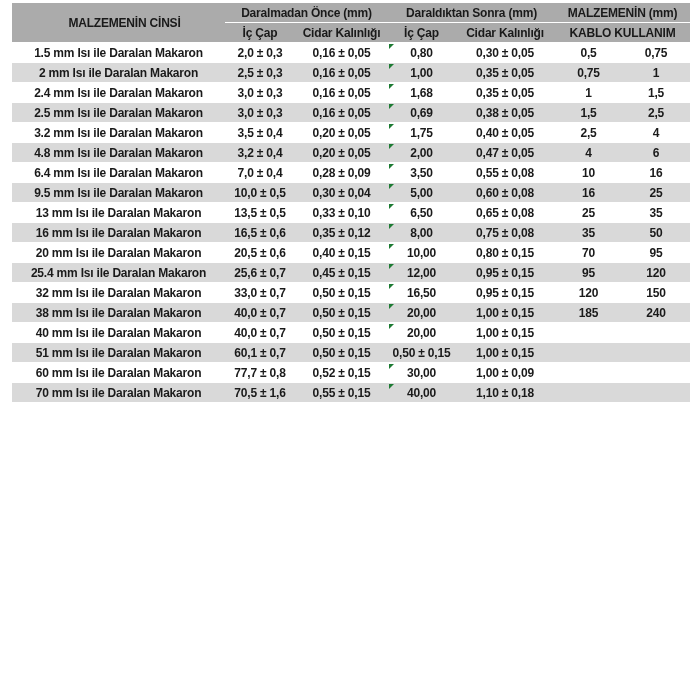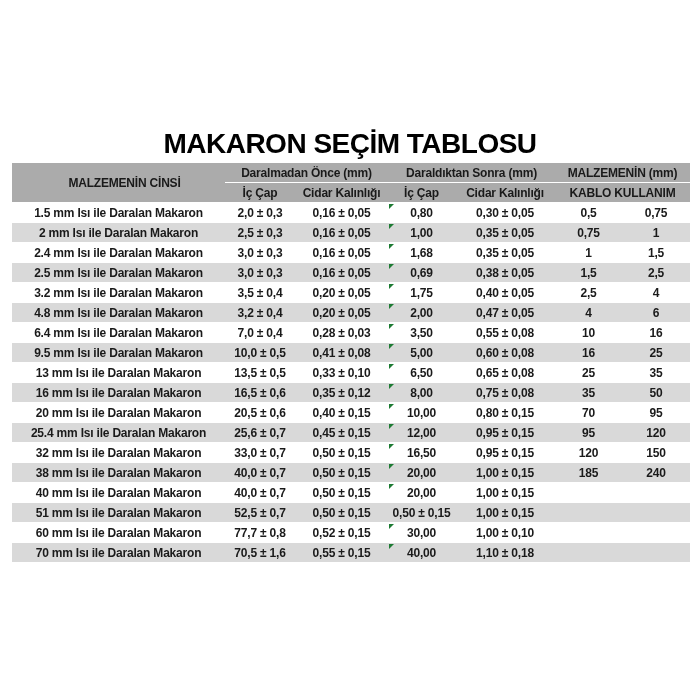--- a/index.html
+++ b/index.html
@@ -69,21 +69,20 @@
     height: 0;
     border-top: 5px solid var(--flag-green, #1e7b34);
     border-right: 5px solid transparent;
   }
 </style>
 </head>
 <body>
 
 <div class="page">
 
-  <h1 class="title">MAKARON SEÇİM TABLOSU</h1>
 
   <table class="makaron">
     <colgroup>
       <col style="width:213px">
       <col style="width:70px">
       <col style="width:93px">
       <col style="width:67px">
       <col style="width:100px">
       <col style="width:67px">
       <col style="width:68px">
@@ -154,30 +153,30 @@
           <td><span>3,2 ± 0,4</span></td>
           <td><span>0,20 ± 0,05</span></td>
           <td class="flagcell"><span class="flag"></span><span>2,00</span></td>
           <td><span>0,47 ± 0,05</span></td>
           <td><span>4</span></td>
           <td><span>6</span></td>
         </tr>
         <tr>
           <td class="c-mat"><span>6.4 mm Isı ile Daralan Makaron</span></td>
           <td><span>7,0 ± 0,4</span></td>
-          <td><span>0,28 ± 0,03</span></td>
+          <td><span>0,28 ± 0,09</span></td>
           <td class="flagcell"><span class="flag"></span><span>3,50</span></td>
           <td><span>0,55 ± 0,08</span></td>
           <td><span>10</span></td>
           <td><span>16</span></td>
         </tr>
         <tr class="alt">
           <td class="c-mat"><span>9.5 mm Isı ile Daralan Makaron</span></td>
           <td><span>10,0 ± 0,5</span></td>
-          <td><span>0,41 ± 0,08</span></td>
+          <td><span>0,30 ± 0,04</span></td>
           <td class="flagcell"><span class="flag"></span><span>5,00</span></td>
           <td><span>0,60 ± 0,08</span></td>
           <td><span>16</span></td>
           <td><span>25</span></td>
         </tr>
         <tr>
           <td class="c-mat"><span>13 mm Isı ile Daralan Makaron</span></td>
           <td><span>13,5 ± 0,5</span></td>
           <td><span>0,33 ± 0,10</span></td>
           <td class="flagcell"><span class="flag"></span><span>6,50</span></td>
@@ -234,33 +233,33 @@
           <td class="c-mat"><span>40 mm Isı ile Daralan Makaron</span></td>
           <td><span>40,0 ± 0,7</span></td>
           <td><span>0,50 ± 0,15</span></td>
           <td class="flagcell"><span class="flag"></span><span>20,00</span></td>
           <td><span>1,00 ± 0,15</span></td>
           <td><span></span></td>
           <td><span></span></td>
         </tr>
         <tr class="alt">
           <td class="c-mat"><span>51 mm Isı ile Daralan Makaron</span></td>
-          <td><span>52,5 ± 0,7</span></td>
+          <td><span>60,1 ± 0,7</span></td>
           <td><span>0,50 ± 0,15</span></td>
           <td class="flagcell"><span>0,50 ± 0,15</span></td>
           <td><span>1,00 ± 0,15</span></td>
           <td><span></span></td>
           <td><span></span></td>
         </tr>
         <tr>
           <td class="c-mat"><span>60 mm Isı ile Daralan Makaron</span></td>
           <td><span>77,7 ± 0,8</span></td>
           <td><span>0,52 ± 0,15</span></td>
           <td class="flagcell"><span class="flag"></span><span>30,00</span></td>
-          <td><span>1,00 ± 0,10</span></td>
+          <td><span>1,00 ± 0,09</span></td>
           <td><span></span></td>
           <td><span></span></td>
         </tr>
         <tr class="alt">
           <td class="c-mat"><span>70 mm Isı ile Daralan Makaron</span></td>
           <td><span>70,5 ± 1,6</span></td>
           <td><span>0,55 ± 0,15</span></td>
           <td class="flagcell"><span class="flag"></span><span>40,00</span></td>
           <td><span>1,10 ± 0,18</span></td>
           <td><span></span></td>

